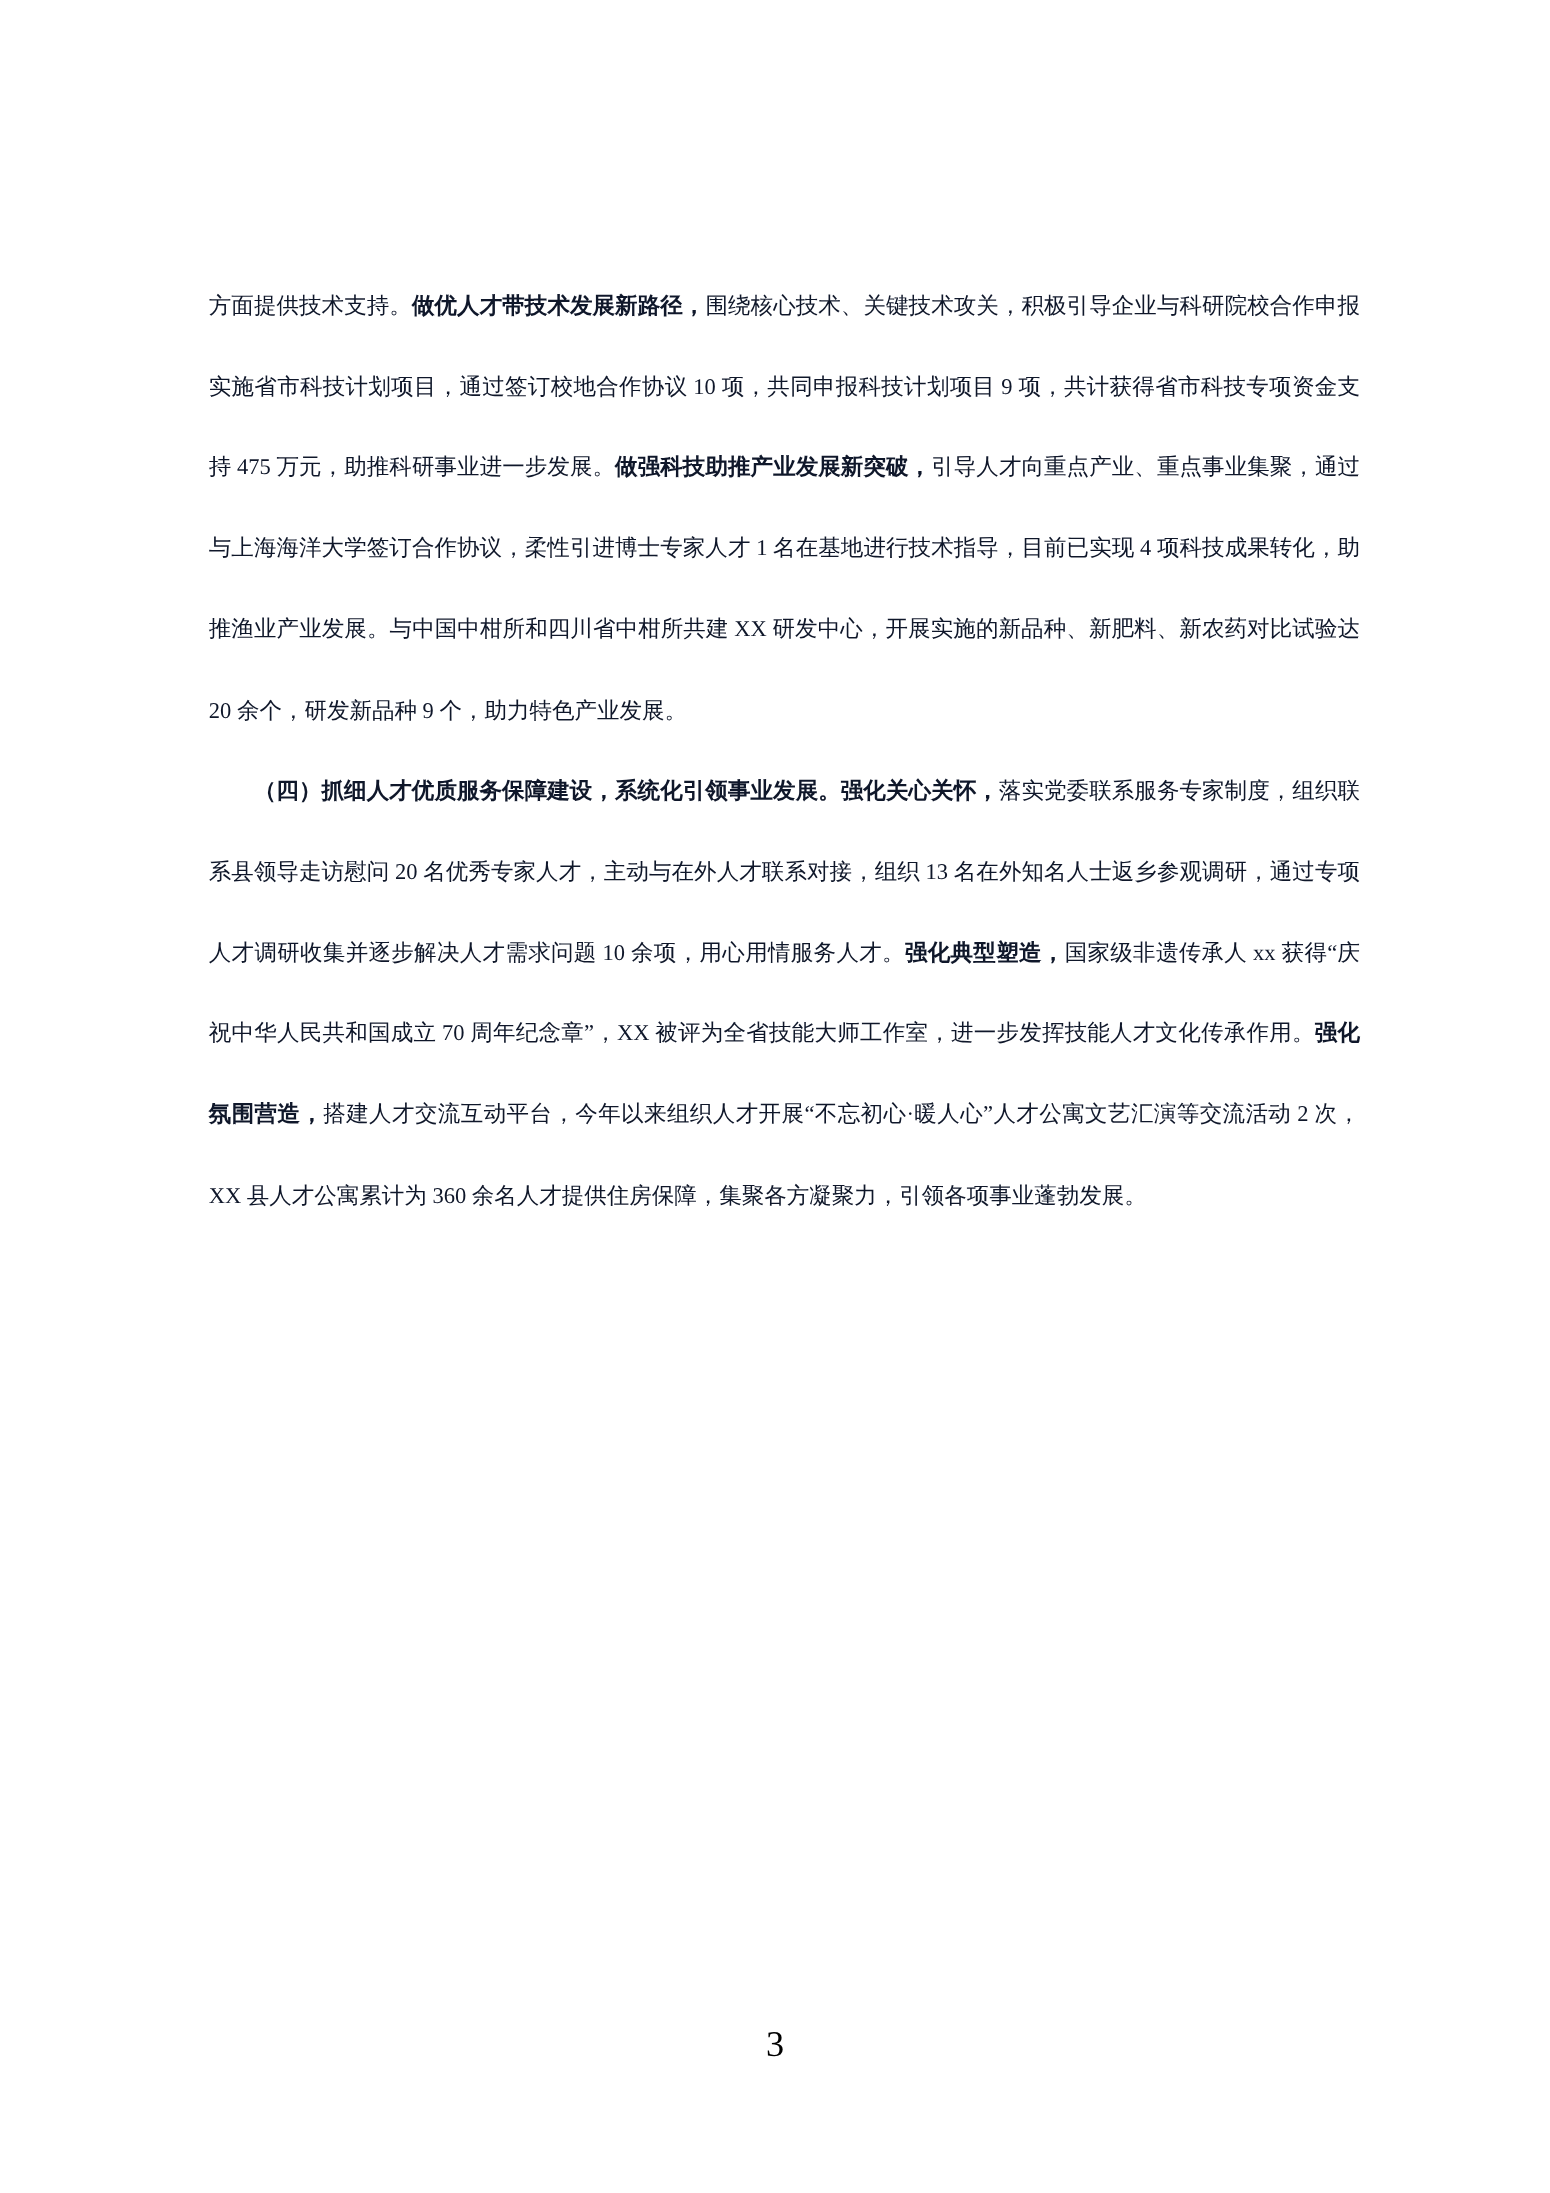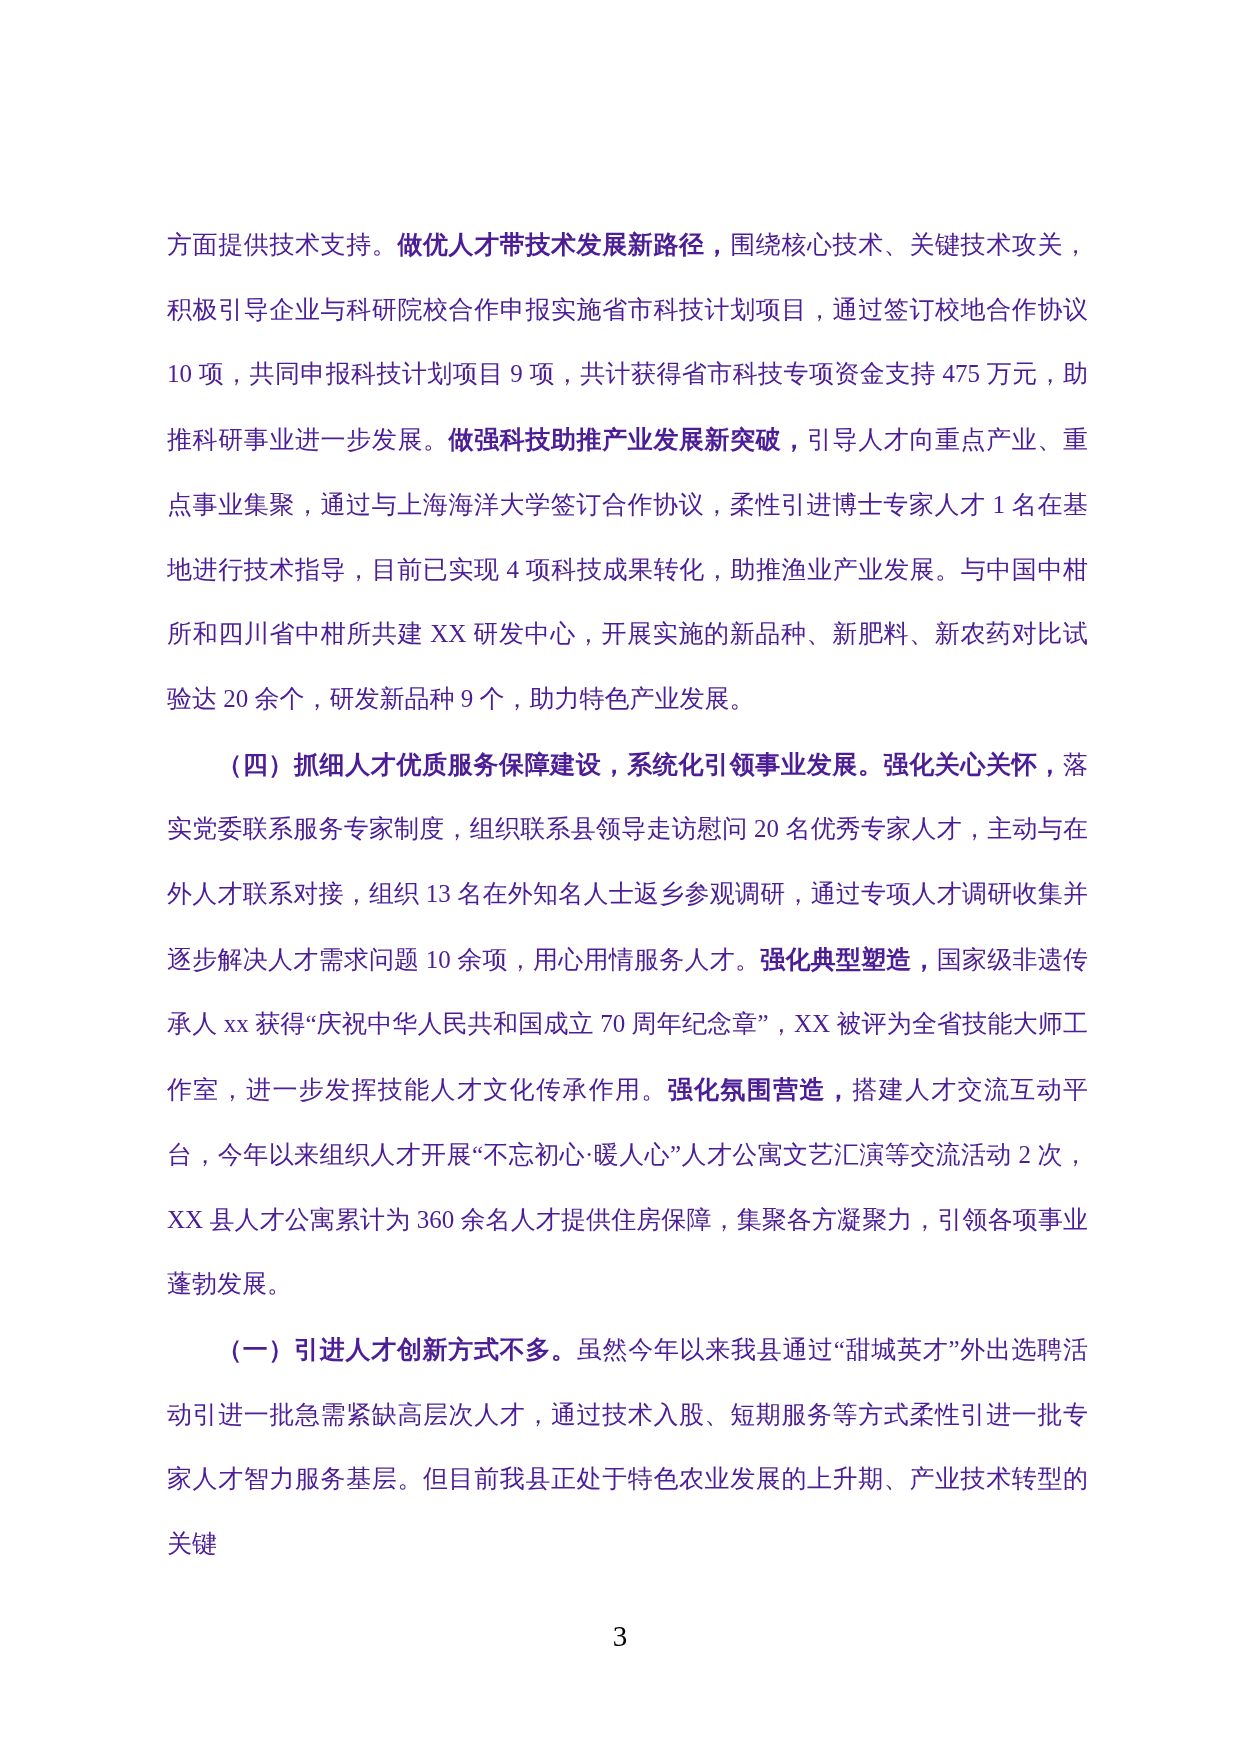--- a/index.html
+++ b/index.html
@@ -8,22 +8,22 @@
     height: 1754px;
     background: #ffffff;
     position: relative;
     overflow: hidden;
   }
   .doc-body {
     position: absolute;
     left: 167px;
     top: 212px;
     width: 921px;
-    color: #4c1d95;
-    font-size: 25px;
+    color: #0f172a;
+    font-size: 18px;
     line-height: 64.7px;
     text-align: justify;
     font-family: "Liberation Serif", "DejaVu Serif", serif;
   }
   .doc-body p {
     margin: 0;
     padding: 0;
   }
   p.indent { text-indent: 2em; }
   .b {
@@ -50,21 +50,18 @@
 
   <p>
     <span>方面提供技术支持。</span><span class="b">做优人才带技术发展新路径，</span><span>围绕核心技术、关键技术攻关，积极引导企业与科研院校合作申报实施省市科技计划项目，通过签订校地合作协议 10 项，共同申报科技计划项目 9 项，共计获得省市科技专项资金支持 475 万元，助推科研事业进一步发展。</span><span class="b">做强科技助推产业发展新突破，</span><span>引导人才向重点产业、重点事业集聚，通过与上海海洋大学签订合作协议，柔性引进博士专家人才 1 名在基地进行技术指导，目前已实现 4 项科技成果转化，助推渔业产业发展。与中国中柑所和四川省中柑所共建 XX 研发中心，开展实施的新品种、新肥料、新农药对比试验达 20 余个，研发新品种 9 个，助力特色产业发展。</span>
   </p>
 
   <p class="indent">
     <span class="b">（四）抓细人才优质服务保障建设，系统化引领事业发展。</span><span class="b">强化关心关怀，</span><span>落实党委联系服务专家制度，组织联系县领导走访慰问 20 名优秀专家人才，主动与在外人才联系对接，组织 13 名在外知名人士返乡参观调研，通过专项人才调研收集并逐步解决人才需求问题 10 余项，用心用情服务人才。</span><span class="b">强化典型塑造，</span><span>国家级非遗传承人 xx 获得“庆祝中华人民共和国成立 70 周年纪念章”，XX 被评为全省技能大师工作室，进一步发挥技能人才文化传承作用。</span><span class="b">强化氛围营造，</span><span>搭建人才交流互动平台，今年以来组织人才开展“不忘初心·暖人心”人才公寓文艺汇演等交流活动 2 次，XX 县人才公寓累计为 360 余名人才提供住房保障，集聚各方凝聚力，引领各项事业蓬勃发展。</span>
   </p>
 
 
-  <p class="indent">
-    <span class="b">（一）引进人才创新方式不多。</span><span>虽然今年以来我县通过“甜城英才”外出选聘活动引进一批急需紧缺高层次人才，通过技术入股、短期服务等方式柔性引进一批专家人才智力服务基层。但目前我县正处于特色农业发展的上升期、产业技术转型的关键</span>
-  </p>
 
 </main>
 
 <footer class="page-footer">
   <span class="page-number">3</span>
 </footer>
 
 </body></html>

